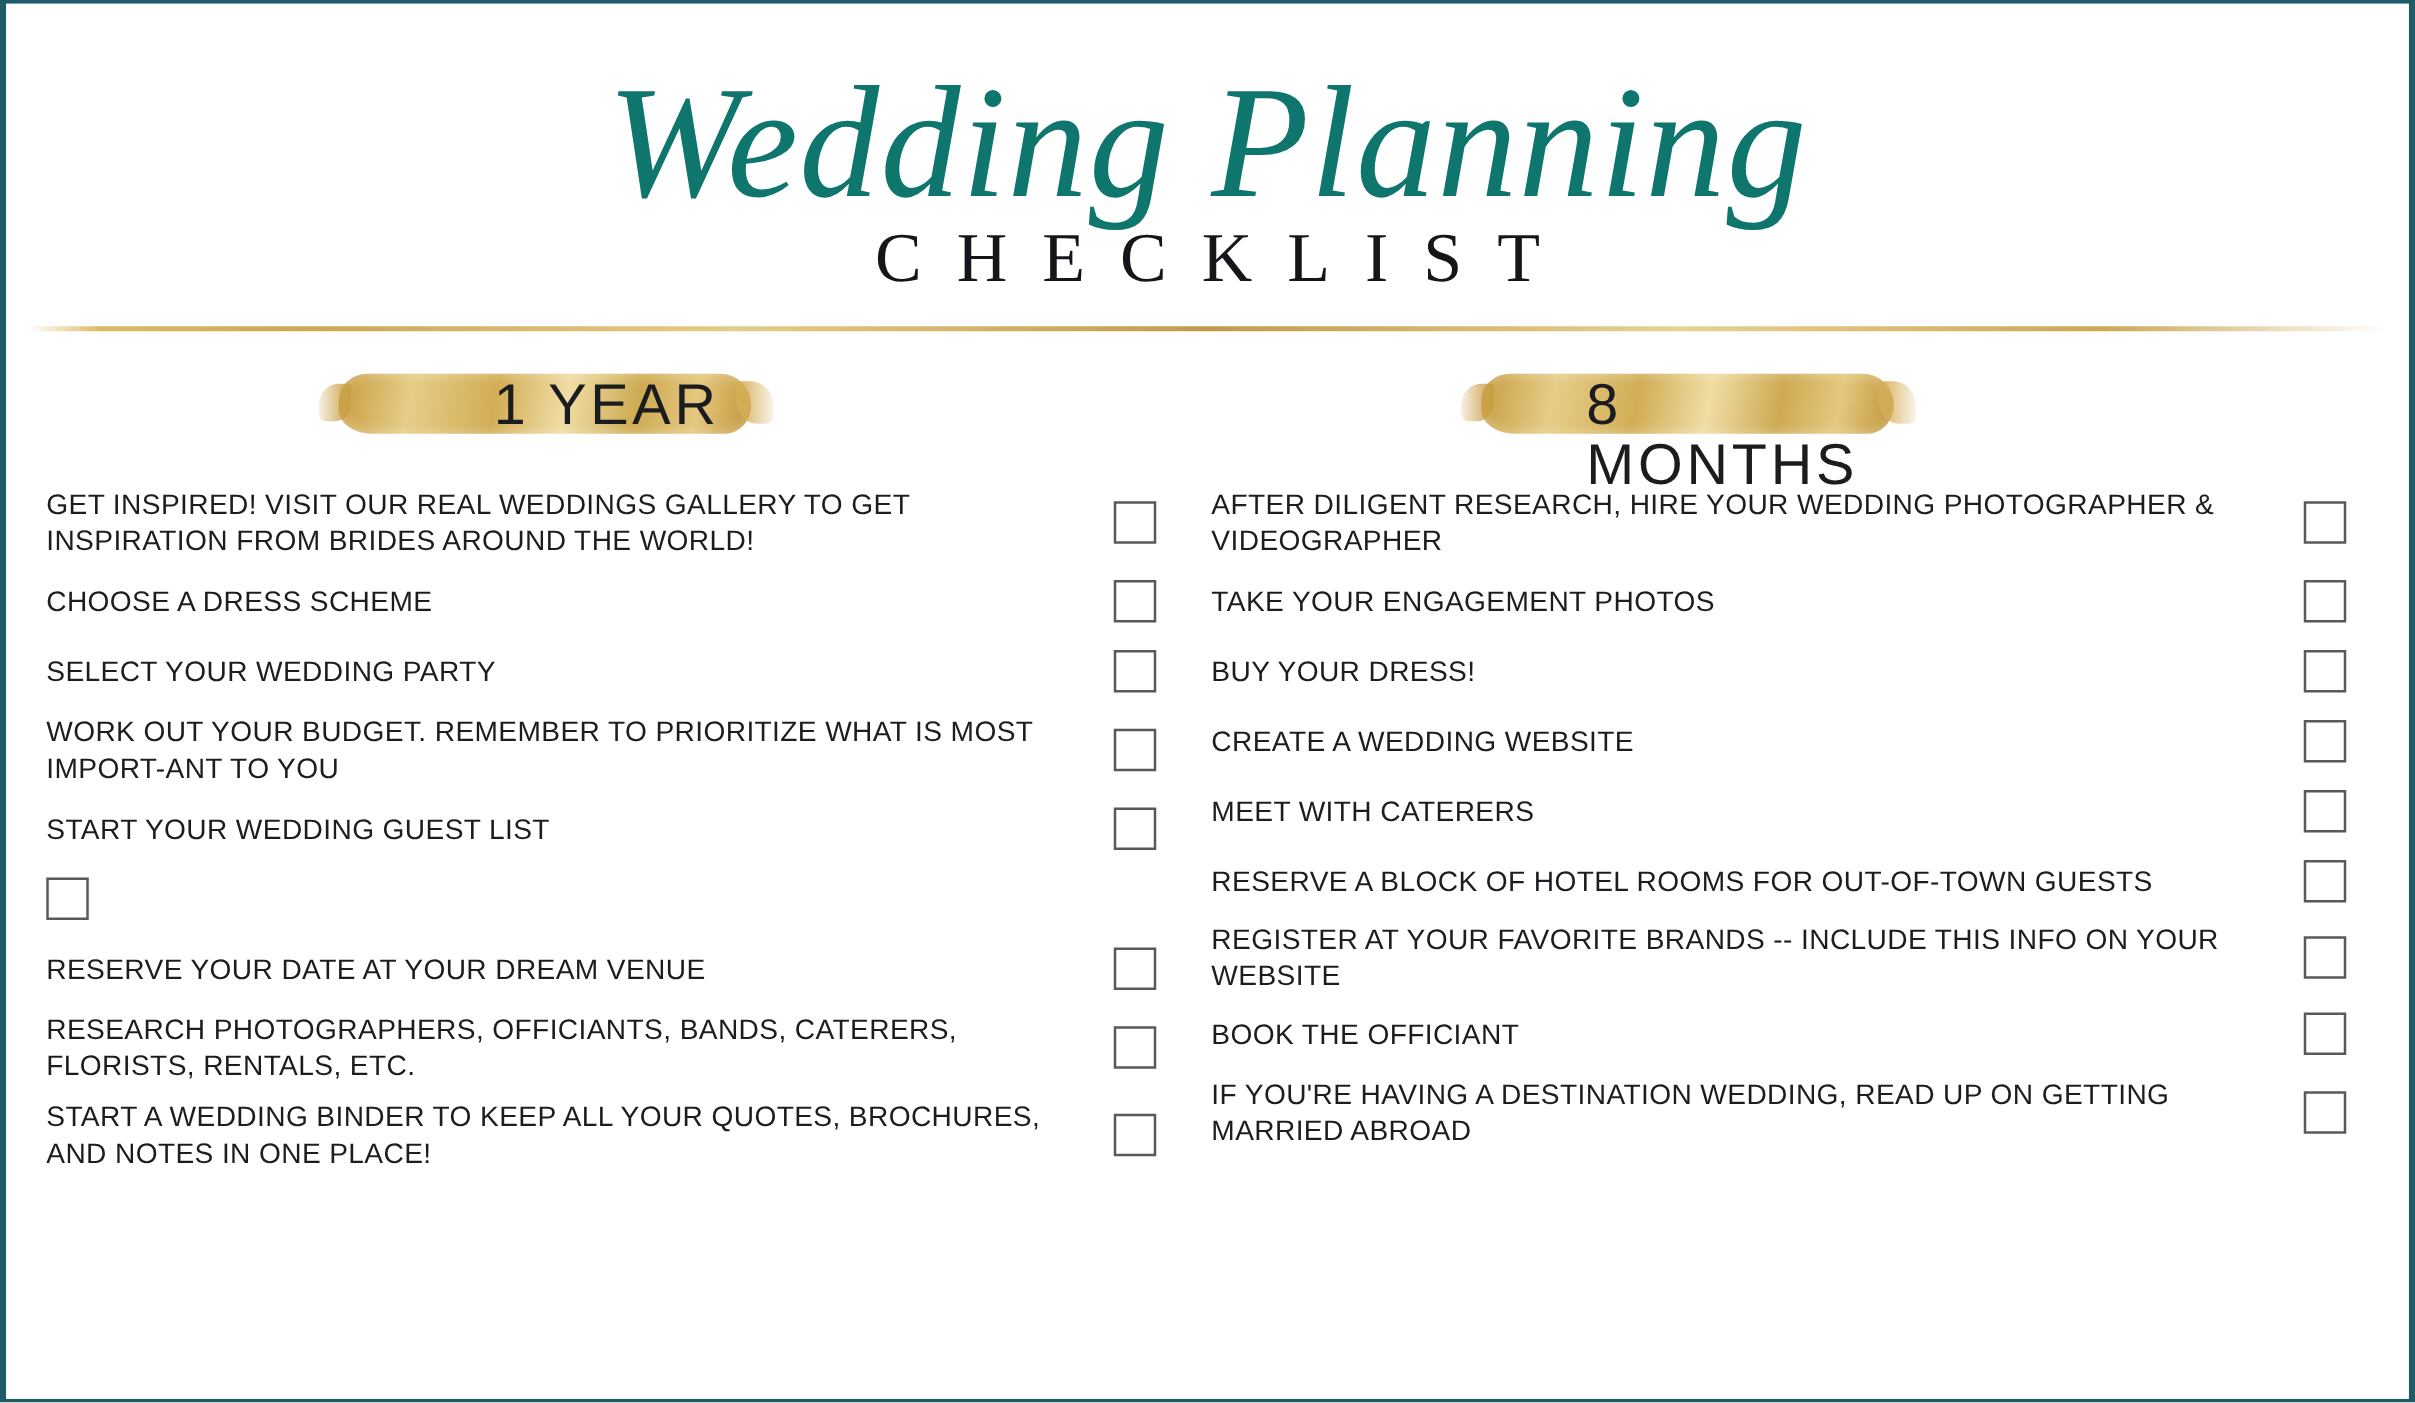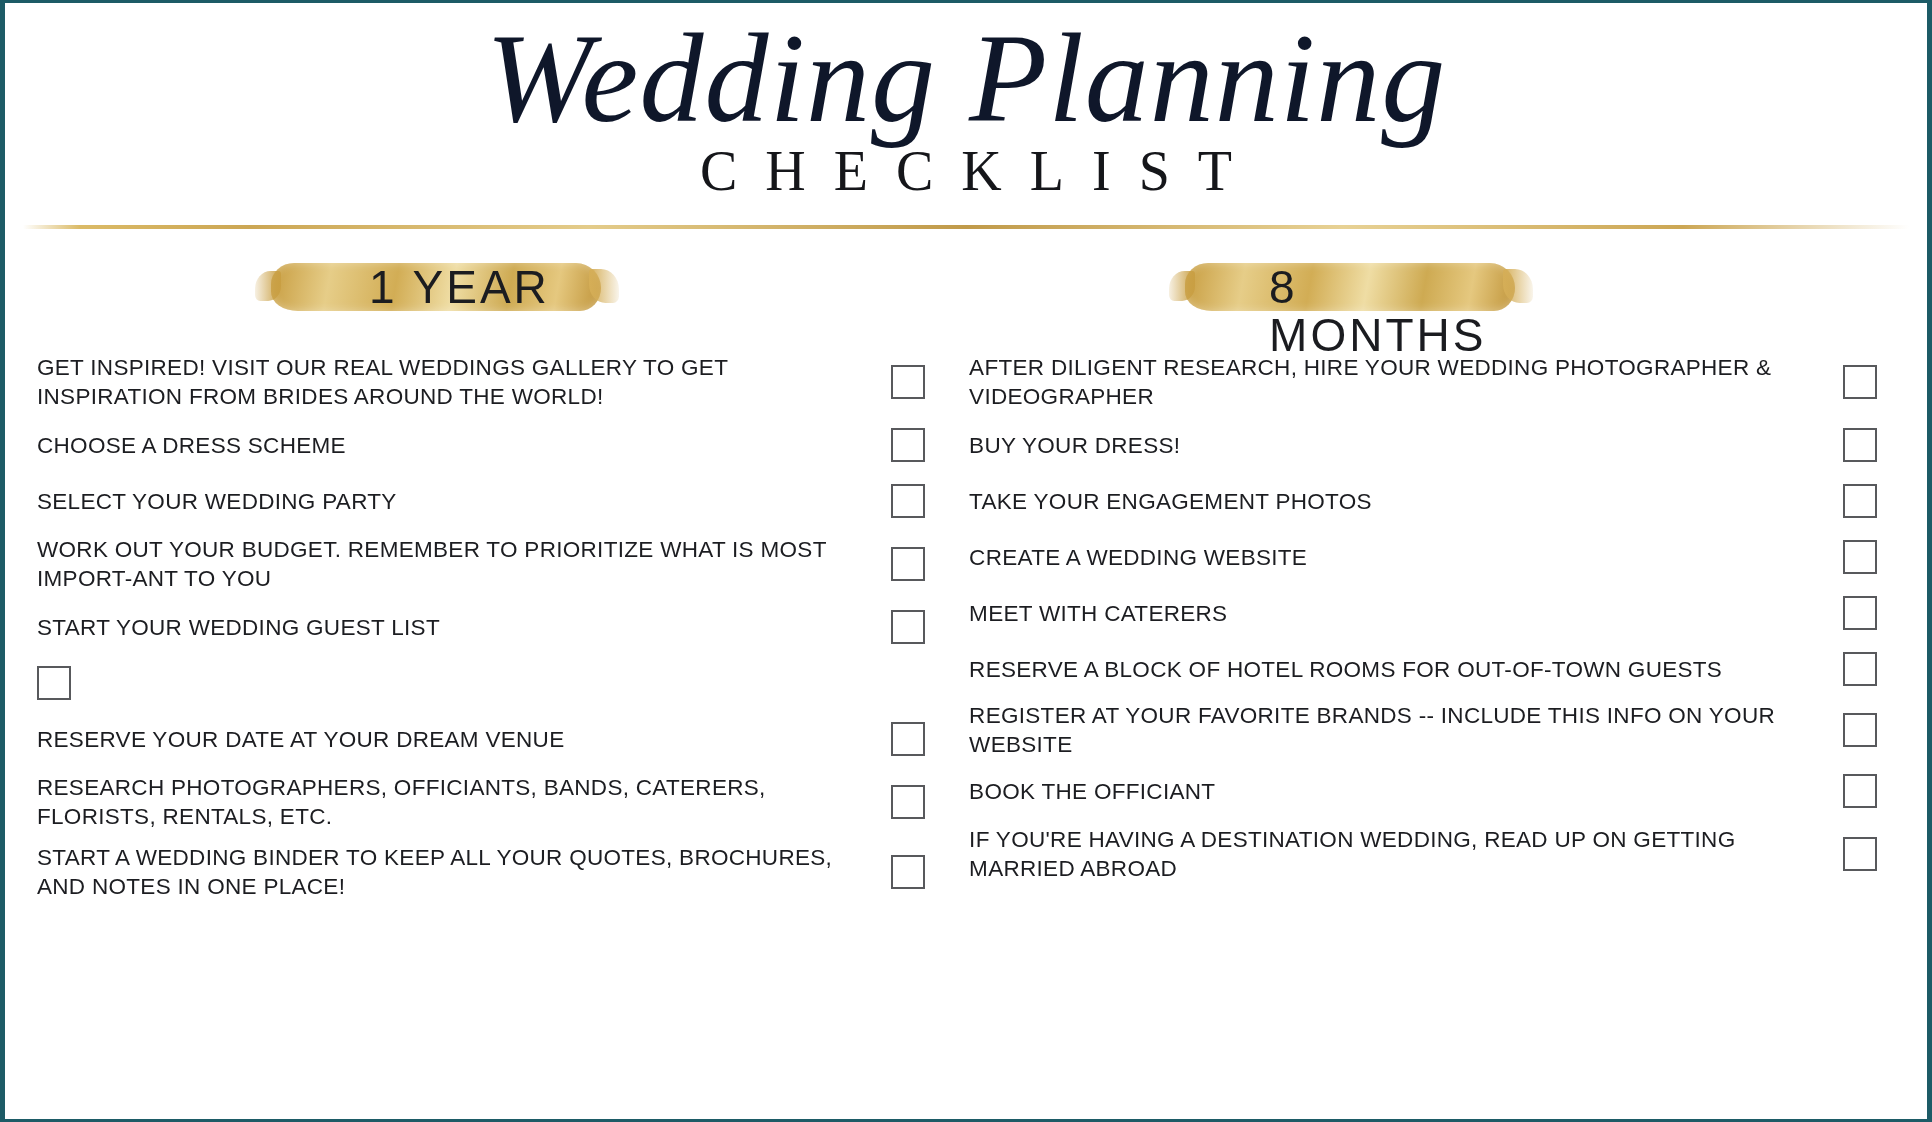--- a/index.html
+++ b/index.html
@@ -34,22 +34,23 @@
   .header {
     padding-top: 8px;
     text-align: center;
   }
   .title-script {
     font-family: "Liberation Serif", serif;
     font-style: italic;
     font-size: 128px;
     line-height: 1.05;
     letter-spacing: 1px;
-    color: #0f172a;
+    color: #0f766e;
     font-weight: 400;
+    margin-top: 36px;
   }
   .title-sub {
     font-family: "Liberation Serif", serif;
     font-size: 56px;
     letter-spacing: 28px;
     color: #15161a;
     margin-top: -6px;
     padding-left: 28px;
     font-weight: 300;
   }
@@ -111,21 +112,21 @@
   .section-title {
     position: absolute;
     top: 8px;
     font-family: "Liberation Sans", sans-serif;
     font-weight: 300;
     font-size: 46px;
     letter-spacing: 3px;
     color: #1b1c20;
     line-height: 48px;
   }
-  .title-left { left: 348px; text-align: right; }
+  .title-left { left: 374px; text-align: right; }
   .title-right { left: 1304px; transform: translateX(-1000px); }
 
   
   .tasks {
     padding-left: 16px;
   }
   .task {
     display: flex;
     align-items: center;
     min-height: 48px;
@@ -218,25 +219,25 @@
           <div class="brush brush-right"></div>
           <div class="section-title title-right">8 MONTHS</div>
         </div>
 
         <div class="tasks">
           <div class="task two-line">
             <div class="task-text">AFTER DILIGENT RESEARCH, HIRE YOUR WEDDING PHOTOGRAPHER &amp; VIDEOGRAPHER</div>
             <div class="checkbox"></div>
           </div>
           <div class="task">
+            <div class="task-text">TAKE YOUR ENGAGEMENT PHOTOS</div>
+            <div class="checkbox"></div>
+          </div>
+          <div class="task">
             <div class="task-text">BUY YOUR DRESS!</div>
-            <div class="checkbox"></div>
-          </div>
-          <div class="task">
-            <div class="task-text">TAKE YOUR ENGAGEMENT PHOTOS</div>
             <div class="checkbox"></div>
           </div>
           <div class="task">
             <div class="task-text">CREATE A WEDDING WEBSITE</div>
             <div class="checkbox"></div>
           </div>
           <div class="task">
             <div class="task-text">MEET WITH CATERERS</div>
             <div class="checkbox"></div>
           </div>

